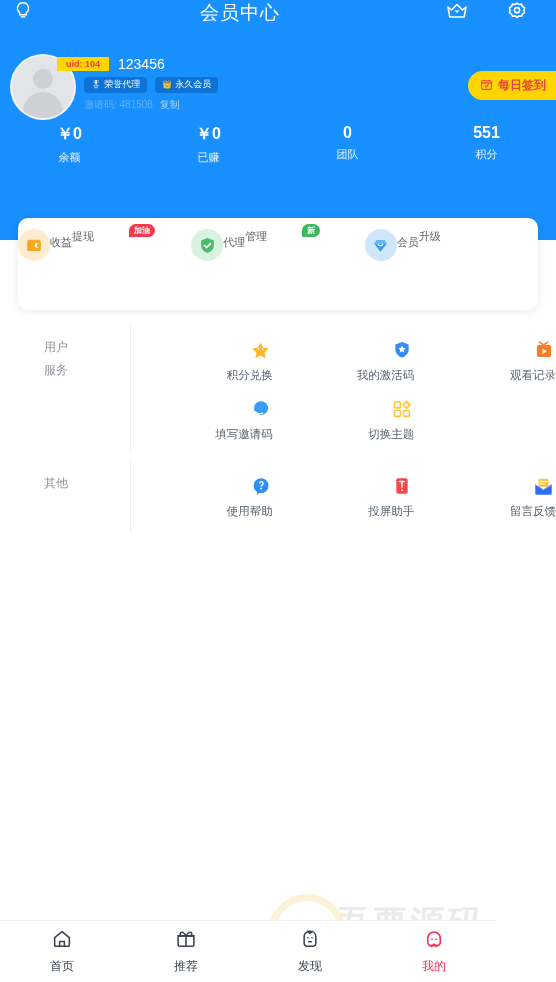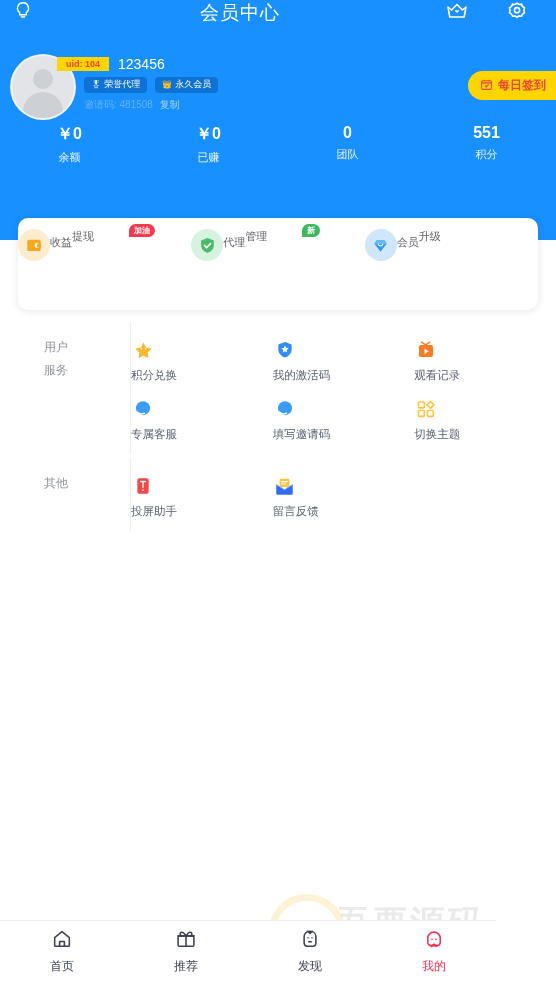--- a/index.html
+++ b/index.html
@@ -85,21 +85,21 @@
   }
 
   
   .section { position:absolute; left:0; width:556px; display:flex; }
   .sec-label {
     width:130px; padding-left:44px; padding-top:14px; color:#909399; font-size:12px;
     line-height:1.9;
   }
   .sec-body { flex:1; border-left:1px solid #eceff2; padding:8px 0 6px 0; }
   .grid { display:flex; flex-wrap:wrap; }
-  .cell { width:33.333%; display:flex; flex-direction:column; align-items:flex-start; padding:8px 0 6px 0; }
+  .cell { width:33.333%; display:flex; flex-direction:column; align-items:flex-end; padding:8px 0 6px 0; }
   .cell .lbl { font-size:11.5px; color:#5a6270; margin-top:6px; }
   .iconbox { width:24px; height:24px; display:flex; align-items:center; justify-content:center; }
 
   
   .wm { position:absolute; left:278px; top:898px; width:278px; height:84px;
         pointer-events:none; }
   .wm .txt { position:absolute; left:58px; top:2px; font-size:35px; font-weight:bold;
     color:rgba(170,170,170,.25); letter-spacing:2px; }
   .wm .url { position:absolute; left:-48px; top:48px; font-size:12px;
     color:rgba(150,150,150,.35); letter-spacing:6px; }
@@ -282,29 +282,20 @@
           <span class="iconbox">
             <svg width="20" height="20" viewBox="0 0 24 24" fill="#f97c23">
               <path d="M6.5 2.6l5 3.2 5-3.2" stroke="#f97c23" stroke-width="1.8" fill="none" stroke-linecap="round"></path>
               <rect x="3.5" y="6" width="17" height="14.5" rx="2.4"></rect>
               <path d="M10.2 10.2l5 3.4-5 3.4v-6.8z" fill="#fff"></path>
             </svg>
           </span>
           <span class="lbl">观看记录</span>
         </div>
 
-        <div class="cell">
-          <span class="iconbox">
-            <svg width="20" height="20" viewBox="0 0 24 24" fill="#3b9cf6">
-              <circle cx="12" cy="11" r="8.4"></circle>
-              <path d="M5.2 15.5c2 2.2 5.4 3 8.6 1.6" stroke="#fff" stroke-width="1.7" fill="none" stroke-linecap="round"></path>
-            </svg>
-          </span>
-          <span class="lbl">专属客服</span>
-        </div>
 
         <div class="cell">
           <span class="iconbox">
             <svg width="20" height="20" viewBox="0 0 24 24" fill="#3b9cf6">
               <circle cx="12" cy="11" r="8.4"></circle>
               <path d="M5.2 15.5c2 2.2 5.4 3 8.6 1.6" stroke="#fff" stroke-width="1.7" fill="none" stroke-linecap="round"></path>
             </svg>
           </span>
           <span class="lbl">填写邀请码</span>
         </div>
@@ -325,20 +316,30 @@
     </div>
   </div>
 
   <div class="section" style="top:458px">
     <div class="sec-label">
       <div>其他</div>
     </div>
     <div class="sec-body">
       <div class="grid">
 
+        <div class="cell">
+          <span class="iconbox">
+            <svg width="20" height="20" viewBox="0 0 24 24" fill="#2f8df5">
+              <path d="M12 2.6a9 9 0 0 1 0 18c-.6 0-1.2-.06-1.8-.2L7 22.4l.3-3.3A9 9 0 0 1 12 2.6z"></path>
+              <path d="M10.1 8.6c.3-1.3 1.6-2 2.8-1.7 1.2.3 1.9 1.4 1.6 2.5-.3 1.2-1.9 1.4-2.2 2.6" stroke="#fff" stroke-width="1.6" fill="none" stroke-linecap="round"></path>
+              <circle cx="12" cy="15.1" r="1.05" fill="#fff"></circle>
+            </svg>
+          </span>
+          <span class="lbl">使用帮助</span>
+        </div>
 
         <div class="cell">
           <span class="iconbox">
             <svg width="20" height="20" viewBox="0 0 24 24" fill="#f5464a">
               <rect x="5.2" y="2.6" width="13.6" height="18.8" rx="2.2"></rect>
               <path d="M9 6.6h6M12 6.6v7" stroke="#fff" stroke-width="1.7" stroke-linecap="round"></path>
               <circle cx="12" cy="17" r="1" fill="#fff"></circle>
             </svg>
           </span>
           <span class="lbl">投屏助手</span>

